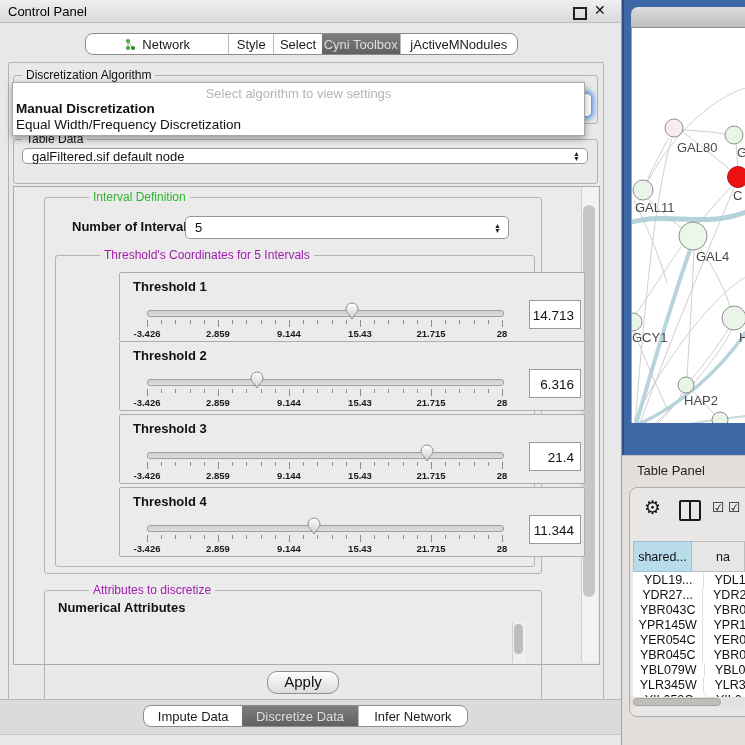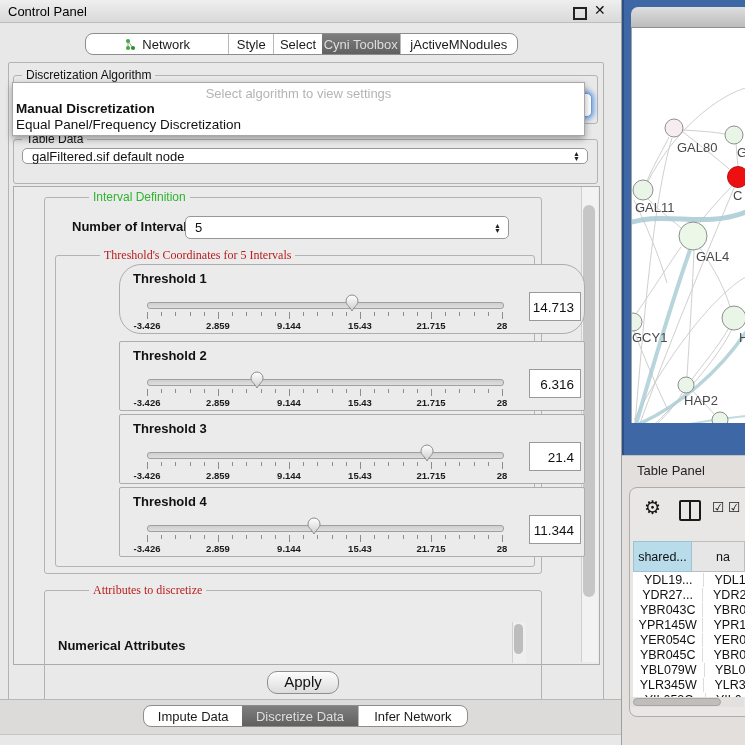--- a/index.html
+++ b/index.html
@@ -19,21 +19,21 @@
   .seg.sep{border-left:1px solid #b9b9b9;}
   .seg.sel{background:linear-gradient(#7e7e7e,#606060);color:#dedede;border-left:none;}
   #top-tabs{left:85px;top:33px;width:433px;}
   #bottom-strip{left:0;top:699px;width:621px;height:34px;background:#dcdbda;border-top:1px solid #b7b7b7;border-bottom:1px solid #c6c6c6;}
   #bottom-tabs{left:143px;top:705px;width:325px;}
   
   #outer-box{left:8px;top:62px;width:594px;height:637px;border:1px solid #b3b3b3;border-radius:2px;background:#e9e9e9;}
   .group{border:1px solid #b3b3b3;border-radius:3px;}
   .gtitle{position:absolute;top:-8px;left:8px;padding:0 4px;font-size:12px;background:#e9e9e9;white-space:nowrap;}
   .gtitle.green{color:#2db52d;}
-  .gtitle.blue{color:#b91c1c;font-family:Liberation Serif, serif;}
+  .gtitle.blue{color:#a21caf;}
   #g-algo{left:13px;top:75px;width:583px;height:47px;}
   #g-table{left:13px;top:139px;width:583px;height:43px;}
   .combo{position:absolute;background:#fff;border:1px solid #979797;border-radius:5px;display:flex;align-items:center;box-sizing:border-box;font-size:13px;}
   .combo .cv{padding-left:9px;overflow:hidden;white-space:nowrap;}
   .spin{margin-left:auto;display:flex;flex-direction:column;align-items:center;font-size:7px;line-height:5px;color:#222;padding-right:7px;}
   #algo-combo{left:20px;top:93px;width:572px;height:24px;box-shadow:0 0 5px 2px rgba(82,146,230,.85);border-color:#6d9ddd;}
   #table-combo{left:22px;top:148px;width:566px;height:16px;}
   
   #algo-popup{left:12px;top:82px;width:571px;height:52px;background:#fff;border:1px solid #a8a8a8;box-shadow:0 3px 7px rgba(0,0,0,.35);z-index:50;}
   #algo-hint{left:0;top:3px;width:100%;text-align:center;color:#b4b4b4;font-size:13px;}
@@ -51,21 +51,21 @@
   #g-thresh{left:55px;top:255px;width:478px;height:310px;}
   .trow{position:absolute;left:63px;width:466px;height:70px;border:1px solid #adadad;border-radius:2px;background:#ebebeb;box-sizing:border-box;}
   .tlabel{position:absolute;left:13px;top:6px;font-weight:bold;font-size:13px;}
   .track{position:absolute;left:27px;top:37px;width:355px;height:5px;background:linear-gradient(#cfcfcf,#dedede);border:1px solid #9f9f9f;border-radius:3px;}
   .thumb{position:absolute;top:29px;width:14px;height:18px;}
   .tickbox{position:absolute;left:27px;top:47px;width:356px;height:8px;}
   .tick{position:absolute;top:0;width:1px;background:#8c8c8c;}
   .tlab{position:absolute;top:55px;transform:translateX(-50%);font-size:9.5px;font-weight:bold;color:#1a1a1a;white-space:nowrap;}
   .tval{position:absolute;left:409px;top:27px;width:52px;height:29px;background:#fff;border:1px solid #9a9a9a;font-size:13.5px;line-height:29px;text-align:right;padding-right:6px;box-sizing:border-box;}
   #g-attr{left:44px;top:590px;width:496px;height:110px;}
-  #attr-title{left:58px;top:638px;font-weight:bold;font-size:13px;}
+  #attr-title{left:58px;top:600px;font-weight:bold;font-size:13px;}
   #attr-list{left:58px;top:621px;width:468px;height:78px;background:#fff;border:1px solid #9a9a9a;box-sizing:border-box;overflow:hidden;}
   .attr-item{padding-left:12px;line-height:18px;font-size:13px;white-space:nowrap;}
   #attr-scroll{left:512px;top:622px;width:13px;height:41px;background:#efefef;border-left:1px solid #d0d0d0;}
   #attr-thumb{left:514px;top:624px;width:9px;height:30px;border-radius:5px;background:#bdbdbd;}
   #apply-btn{left:267px;top:671px;width:70px;height:21px;background:linear-gradient(#fdfdfd,#dcdcdc);border:1px solid #8f8f8f;border-radius:10px;font-size:15px;text-align:center;line-height:20px;}
   
   #blue-panel{left:622px;top:0;width:123px;height:455px;background:#3e67a5;border-left:2px solid #2e4f85;}
   #net-titlebar{left:631px;top:7px;width:120px;height:20px;background:linear-gradient(#dedede,#bcbcbc);border-radius:7px 0 0 0;border-bottom:1px solid #8f8f8f;}
   #net-canvas{left:631px;top:28px;width:114px;height:395px;background:#fff;border-left:1px solid #a3a3a3;overflow:hidden;}
   #table-section{left:622px;top:455px;width:123px;height:290px;background:#e2dfdc;border-top:1px solid #c2bfbc;}
@@ -128,21 +128,21 @@
   <div id="g-algo" class="abs group">
     <span class="gtitle">Discretization Algorithm</span>
   </div>
   <div id="algo-combo" class="combo">
     <span class="cv"></span>
   </div>
 
   <div id="algo-popup" class="abs">
     <div id="algo-hint" class="abs">Select algorithm to view settings</div>
     <div id="algo-opt0" class="algo-opt">Manual Discretization</div>
-    <div id="algo-opt1" class="algo-opt">Equal Panel/Frequency Discretization</div>
+    <div id="algo-opt1" class="algo-opt">Equal Width/Frequency Discretization</div>
   </div>
 
   <div id="g-table" class="abs group">
     <span class="gtitle">Table Data</span>
   </div>
   <div id="table-combo" class="combo">
     <span class="cv">galFiltered.sif default node</span>
     <span class="spin">▲<br>▼</span>
   </div>
 
@@ -155,21 +155,21 @@
   </div>
   <span id="noi-label" class="abs">Number of Intervals</span>
   <div id="noi-combo" class="combo">
     <span class="cv">5</span>
     <span class="spin">▲<br>▼</span>
   </div>
 
   <div id="g-thresh" class="abs group">
     <span class="gtitle blue">Threshold's Coordinates for 5 Intervals</span>
     <div id="threshold-rows">
-        <div class="trow" style="top: 8px; border-radius: 22px;">
+        <div class="trow" style="top: 16px;">
           <div class="tlabel">Threshold 1</div>
           <div class="track"></div>
           <div style="position:absolute;left:225px;top:0">
             <svg class="thumb" width="14" height="18" viewBox="0 0 14 18">
               <defs>
                 <linearGradient id="tg" x1="0" y1="0" x2="0" y2="1">
                   <stop offset="0" stop-color="#ffffff"></stop>
                   <stop offset="1" stop-color="#cdcdcd"></stop>
                 </linearGradient>
               </defs>

